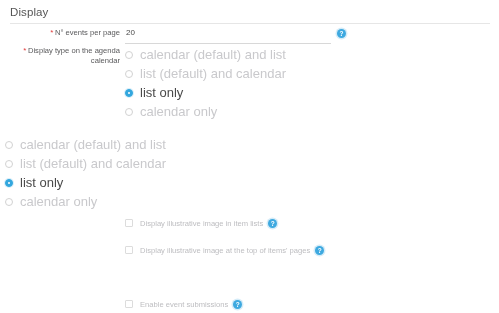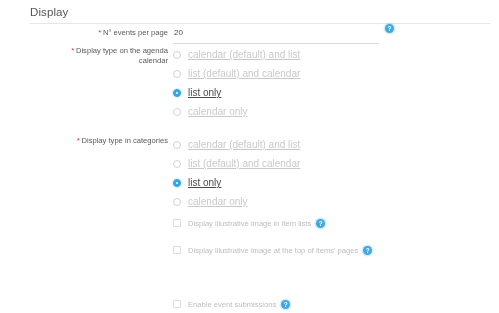--- a/index.html
+++ b/index.html
@@ -21,21 +21,20 @@
     height: 313px;
     background: #fff;
     box-sizing: border-box;
   }
 
   
   .section {
     position: absolute;
     left: 0;
     right: 0;
-    margin-left: 20px;
   }
   .section-title {
     font-size: 11.5px;
     color: #555555;
     font-weight: 400;
     letter-spacing: .1px;
     padding-left: 10px;
   }
   .section-rule {
     height: 1px;
@@ -53,41 +52,41 @@
   }
   .label-col {
     width: 120px;
     flex: 0 0 120px;
     text-align: right;
     font-size: 7.6px;
     line-height: 10px;
     color: #59595b;
     padding-top: 2px;
     position: relative;
-    padding-left: 48px;
   }
   .label-col .req {
     color: #e03a3a;
     font-size: 8px;
     line-height: 8px;
     vertical-align: top;
     position: relative;
     top: 1px;
     margin-right: 1.5px;
   }
   .control-col {
     flex: 1 1 auto;
     padding-left: 5px;
     position: relative;
   }
 
   
   .input-wrap {
     position: relative;
     display: flex;
+    align-items: center;
   }
   .text-input {
     width: 205px;
     border: none;
     border-bottom: 1px solid #d8d8d8;
     background: transparent;
     font-family: "Liberation Sans", sans-serif;
     font-size: 8px;
     color: #4a4a4a;
     padding: 0 0 4px 1px;
@@ -156,25 +155,24 @@
     content: "";
     position: absolute;
     left: 2px;
     top: 2px;
     width: 2px;
     height: 2px;
     border-radius: 50%;
     background: #ffffff;
   }
   .radio-label {
-    font-size: 10px;
+    font-size: 13px;
     color: #c9c9cc;
     margin-left: 7px;
     white-space: nowrap;
-    text-decoration: underline;
   }
   .radio-item.selected .radio-label {
     color: #4a4a4a;
   }
 
   
   .check-item {
     display: flex;
     align-items: center;
     height: 14px;
@@ -241,23 +239,20 @@
         </div>
         <div class="radio-item">
           <span class="radio-mark"></span>
           <span class="radio-label">calendar only</span>
         </div>
       </div>
     </div>
   </div>
 
   <div class="form-row" style="top:134px;">
-    <div class="label-col">
-      <span class="req">*</span><span>Display type in categories</span>
-    </div>
     <div class="control-col">
       <div class="radio-group">
         <div class="radio-item">
           <span class="radio-mark"></span>
           <span class="radio-label">calendar (default) and list</span>
         </div>
         <div class="radio-item">
           <span class="radio-mark"></span>
           <span class="radio-label">list (default) and calendar</span>
         </div>

